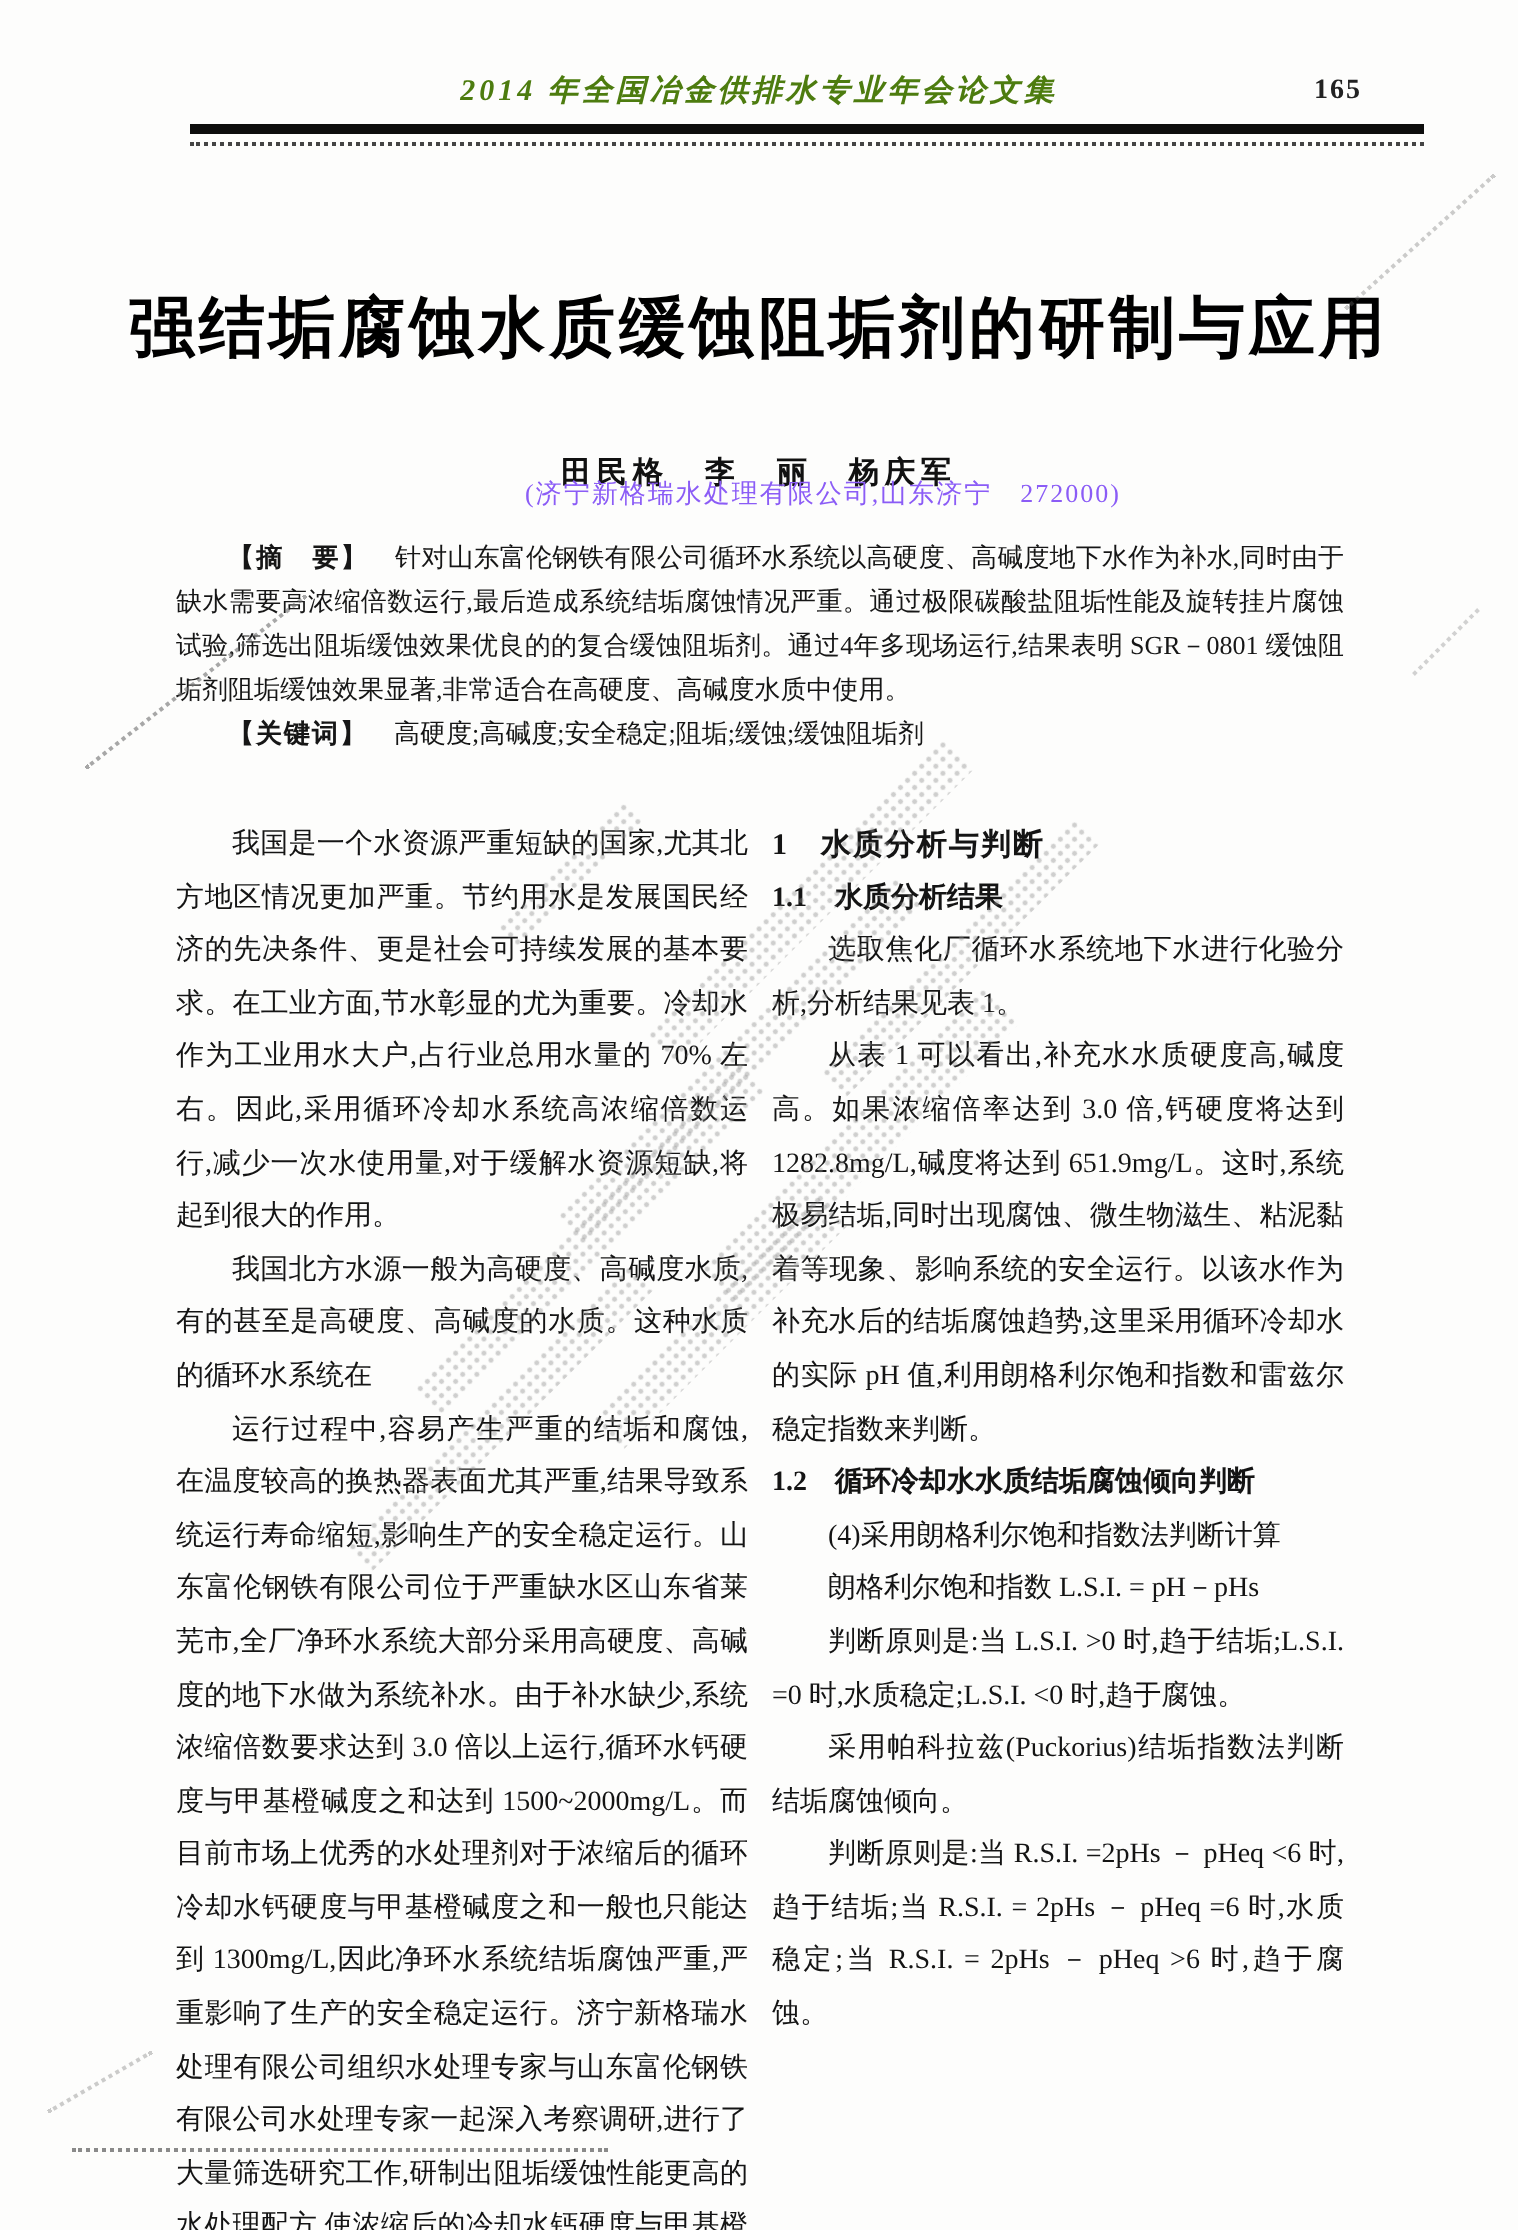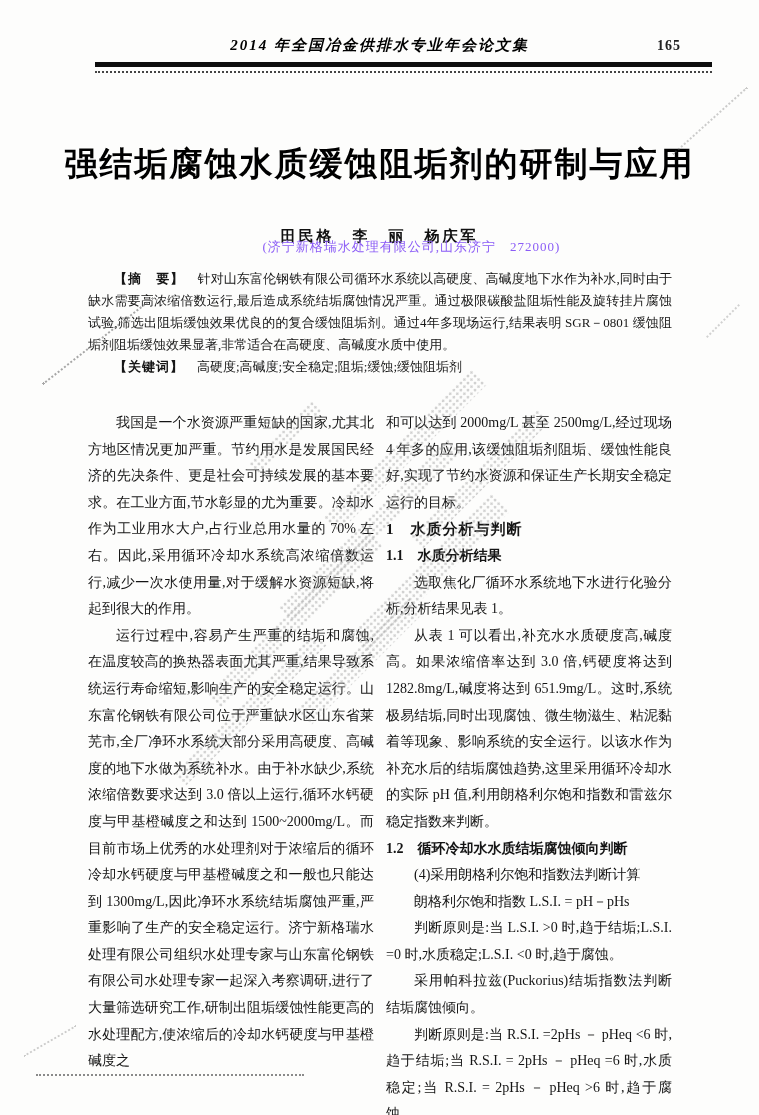--- a/index.html
+++ b/index.html
@@ -10,21 +10,21 @@
     color:#1b1b1b;
     position:relative;
     overflow:hidden;
   }
   .page{position:relative;width:759px;height:1115px;}
 
   
   .header{position:absolute;top:36px;left:0;width:100%;height:26px;}
   .journal-title{
     text-align:center;font-size:15px;font-weight:bold;font-style:italic;
-    letter-spacing:2px;color:#000000;
+    letter-spacing:2px;color:#4d7c0f;
   }
   .page-number{
     position:absolute;right:78px;top:2px;font-size:14px;font-style:normal;
     font-weight:bold;color:#222;letter-spacing:1px;
   }
   .rule-thick{position:absolute;top:62px;left:95px;width:617px;height:5px;background:#0d0d0d;}
   .rule-dotted{position:absolute;top:71px;left:95px;width:617px;border-top:2px dotted #444;}
 
   
   .article-title{
@@ -96,24 +96,24 @@
   <div class="affiliation">(济宁新格瑞水处理有限公司,山东济宁　272000)</div>
 
   <div class="abstract">
     <p><span class="label">【摘　要】</span>　<span>针对山东富伦钢铁有限公司循环水系统以高硬度、高碱度地下水作为补水,同时由于缺水需要高浓缩倍数运行,最后造成系统结垢腐蚀情况严重。通过极限碳酸盐阻垢性能及旋转挂片腐蚀试验,筛选出阻垢缓蚀效果优良的的复合缓蚀阻垢剂。通过4年多现场运行,结果表明 SGR－0801 缓蚀阻垢剂阻垢缓蚀效果显著,非常适合在高硬度、高碱度水质中使用。</span></p>
     <p class="keywords"><span class="label">【关键词】</span>　<span>高硬度;高碱度;安全稳定;阻垢;缓蚀;缓蚀阻垢剂</span></p>
   </div>
 
   <div class="columns">
     <div class="col">
         <p class="p">我国是一个水资源严重短缺的国家,尤其北方地区情况更加严重。节约用水是发展国民经济的先决条件、更是社会可持续发展的基本要求。在工业方面,节水彰显的尤为重要。冷却水作为工业用水大户,占行业总用水量的 70% 左右。因此,采用循环冷却水系统高浓缩倍数运行,减少一次水使用量,对于缓解水资源短缺,将起到很大的作用。</p>
+        <p class="p">我国北方水源一般为高硬度、高碱度水质,有的甚至是高硬度、高碱度的水质。这种水质的循环水系统在</p>
         <p class="p">运行过程中,容易产生严重的结垢和腐蚀,在温度较高的换热器表面尤其严重,结果导致系统运行寿命缩短,影响生产的安全稳定运行。山东富伦钢铁有限公司位于严重缺水区山东省莱芜市,全厂净环水系统大部分采用高硬度、高碱度的地下水做为系统补水。由于补水缺少,系统浓缩倍数要求达到 3.0 倍以上运行,循环水钙硬度与甲基橙碱度之和达到 1500~2000mg/L。而目前市场上优秀的水处理剂对于浓缩后的循环冷却水钙硬度与甲基橙碱度之和一般也只能达到 1300mg/L,因此净环水系统结垢腐蚀严重,严重影响了生产的安全稳定运行。济宁新格瑞水处理有限公司组织水处理专家与山东富伦钢铁有限公司水处理专家一起深入考察调研,进行了大量筛选研究工作,研制出阻垢缓蚀性能更高的水处理配方,使浓缩后的冷却水钙硬度与甲基橙碱度之</p>
       </div>
     <div class="col">
-        <p class="pc">和可以达到 2000mg/L 甚至 2500mg/L,经过现场 4 年多的应用,该缓蚀阻垢剂阻垢、缓蚀性能良好,实现了节约水资源和保证生产长期安全稳定运行的目标。</p>
         <p class="h2">1　水质分析与判断</p>
         <p class="h3">1.1　水质分析结果</p>
         <p class="p">选取焦化厂循环水系统地下水进行化验分析,分析结果见表 1。</p>
         <p class="p">从表 1 可以看出,补充水水质硬度高,碱度高。如果浓缩倍率达到 3.0 倍,钙硬度将达到 1282.8mg/L,碱度将达到 651.9mg/L。这时,系统极易结垢,同时出现腐蚀、微生物滋生、粘泥黏着等现象、影响系统的安全运行。以该水作为补充水后的结垢腐蚀趋势,这里采用循环冷却水的实际 pH 值,利用朗格利尔饱和指数和雷兹尔稳定指数来判断。</p>
         <p class="h3">1.2　循环冷却水水质结垢腐蚀倾向判断</p>
         <p class="p">(4)采用朗格利尔饱和指数法判断计算</p>
         <p class="p">朗格利尔饱和指数 L.S.I. = pH－pHs</p>
         <p class="p">判断原则是:当 L.S.I. &gt;0 时,趋于结垢;L.S.I. =0 时,水质稳定;L.S.I. &lt;0 时,趋于腐蚀。</p>
         <p class="p">采用帕科拉兹(Puckorius)结垢指数法判断结垢腐蚀倾向。</p>
         <p class="p">判断原则是:当 R.S.I. =2pHs － pHeq &lt;6 时,趋于结垢;当 R.S.I. = 2pHs － pHeq =6 时,水质稳定;当 R.S.I. = 2pHs － pHeq &gt;6 时,趋于腐蚀。</p>

